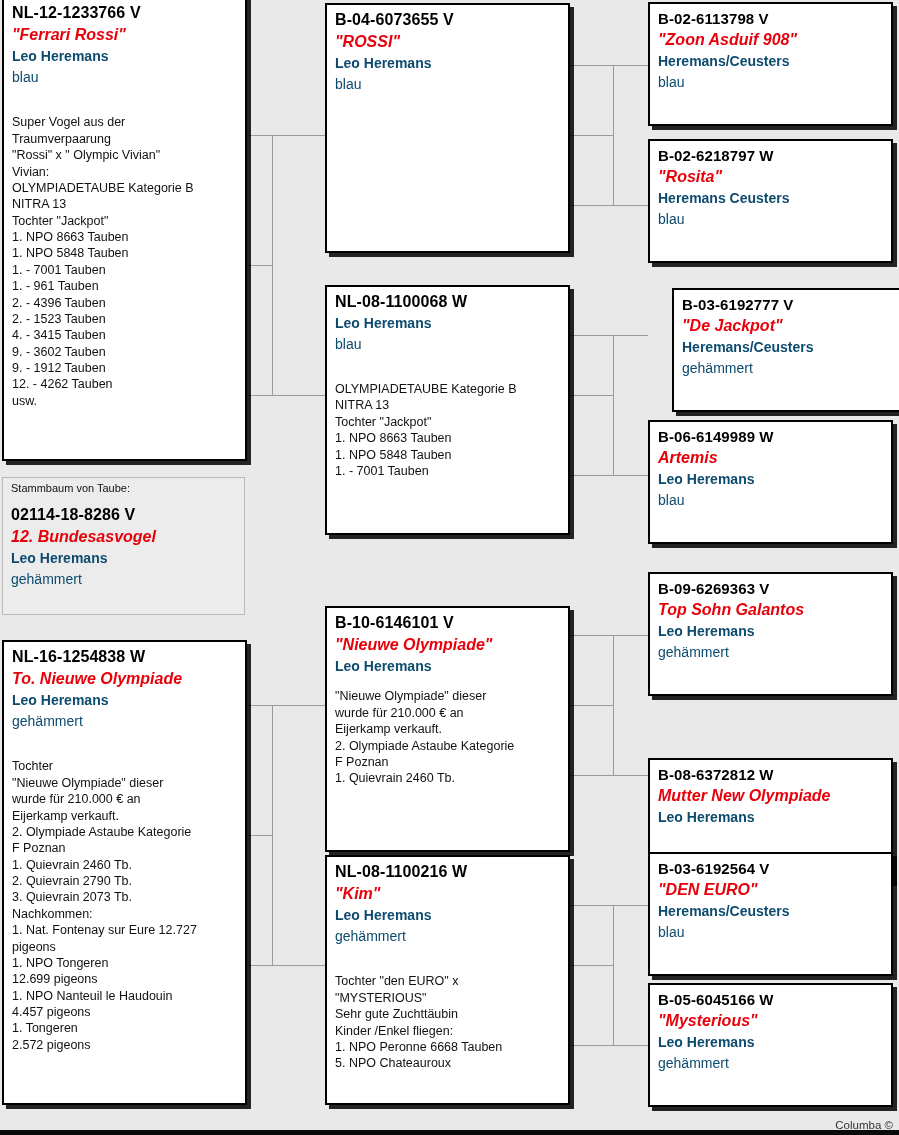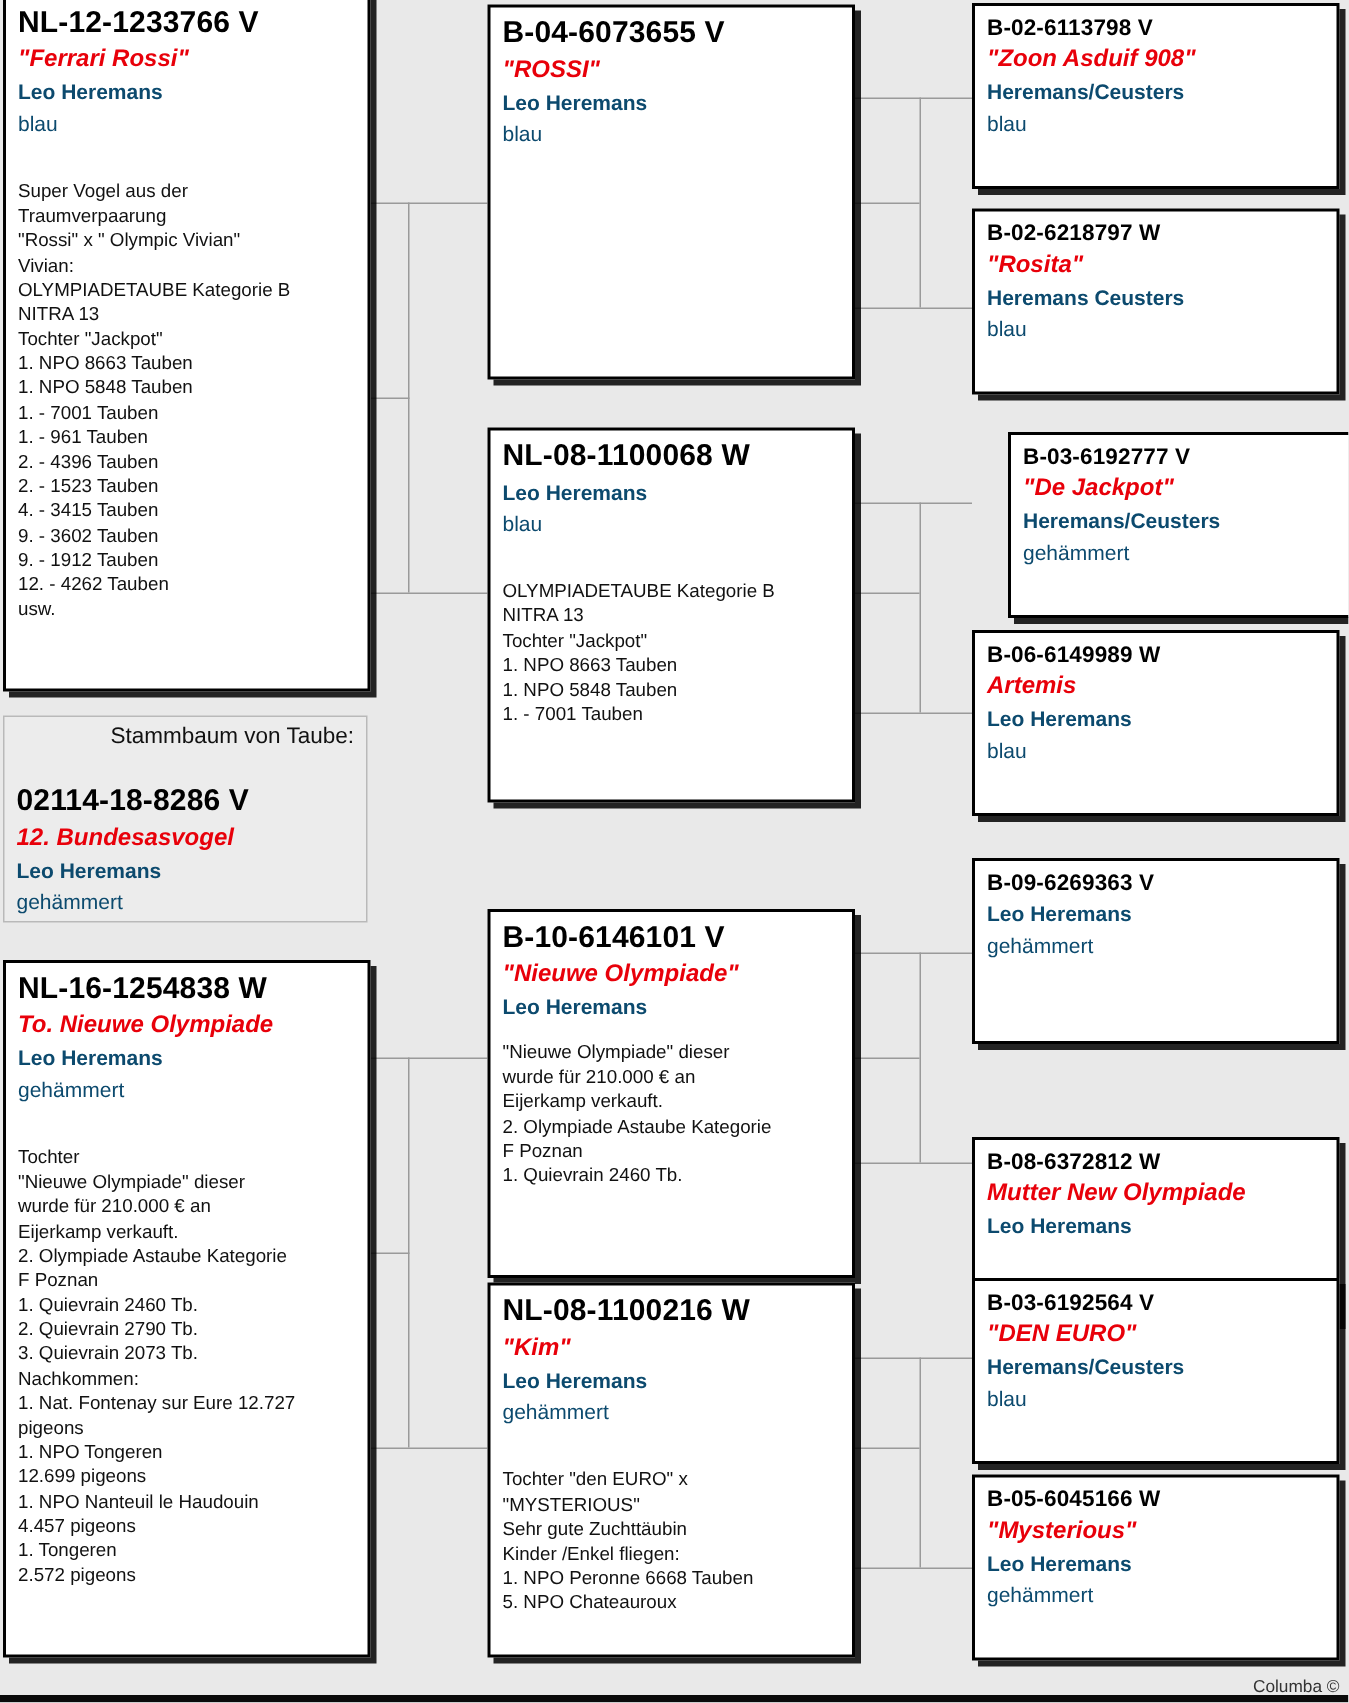--- a/index.html
+++ b/index.html
@@ -17,21 +17,21 @@
   }
   .card {
     position: absolute;
     background: #ffffff;
     border: 2px solid #000000;
     box-shadow: 4px 4px 0 rgba(0,0,0,0.85);
     padding: 6px 8px 8px 8px;
     overflow: hidden;
   }
   .ring {
-    font-size: 20px;
+    font-size: 16px;
     font-weight: bold;
     color: #000;
     letter-spacing: 0.1px;
     margin-bottom: 4px;
     white-space: nowrap;
   }
   .ring.small { font-size: 15px; }
   .name {
     font-size: 16px;
     font-weight: bold;
@@ -60,24 +60,23 @@
     margin-top: 29px;
   }
   
   .subject-box {
     position: absolute;
     background: #ececec;
     border: 1px solid #b9b9b9;
     padding: 4px 8px 8px 8px;
   }
   .subject-label {
-    font-size: 15px;
+    font-size: 11px;
     color: #111;
-    margin-bottom: 24px;
-    text-align: right;
+    margin-bottom: 12px;
   }
   
   .hline, .vline {
     position: absolute;
     background: #9a9a9a;
   }
   .hline { height: 1px; }
   .vline { width: 1px; }
   .footer {
     position: absolute;
@@ -255,20 +254,21 @@
 
   <div class="card" style="left:648px; top:420px; width:245px; height:124px;">
     <div class="ring small">B-06-6149989 W</div>
     <div class="name">Artemis</div>
     <div class="owner">Leo Heremans</div>
     <div class="color">blau</div>
   </div>
 
   <div class="card" style="left:648px; top:572px; width:245px; height:124px;">
     <div class="ring small">B-09-6269363 V</div>
+    <div class="name">Top Sohn Galantos</div>
     <div class="owner">Leo Heremans</div>
     <div class="color">gehämmert</div>
   </div>
 
   <div class="card" style="left:648px; top:716px; width:245px; height:124px;margin-top:42px;">
     <div class="ring small">B-08-6372812 W</div>
     <div class="name">Mutter New Olympiade</div>
     <div class="owner">Leo Heremans</div>
     <div class="color"></div>
   </div>

